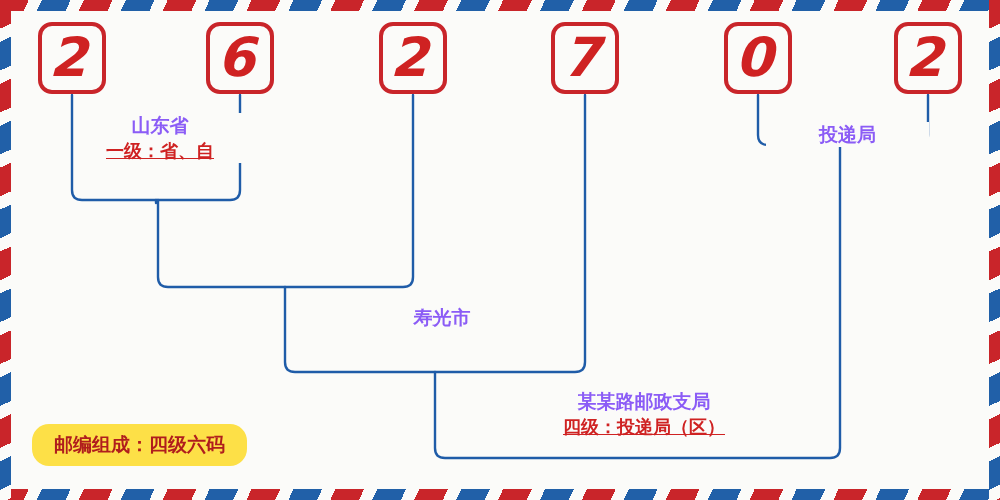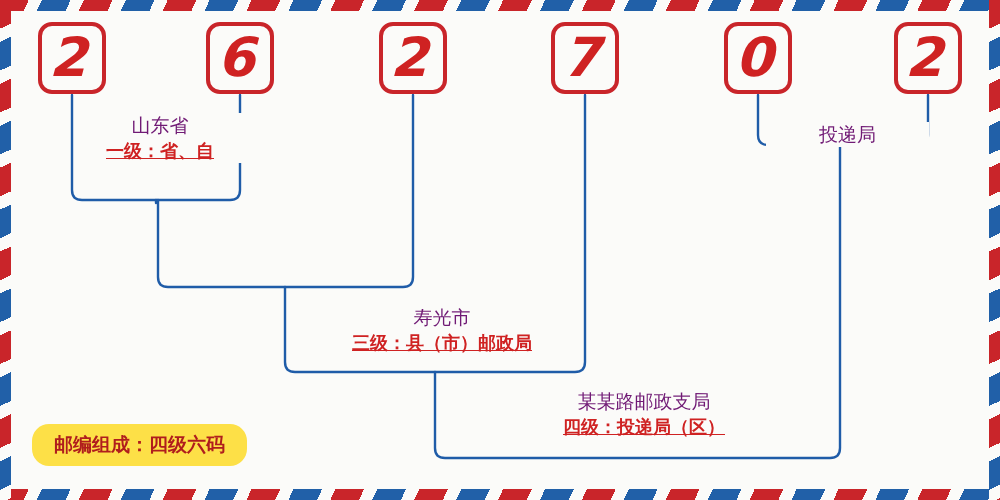--- a/index.html
+++ b/index.html
@@ -88,22 +88,22 @@
   
   .level-label {
     position: absolute;
     z-index: 4;
     text-align: center;
     background: #fbfbf9;
     padding: 0 4px;
     white-space: nowrap;
   }
   .label-name {
-    color: #701a75;
-    font-weight: 400;
+    color: #8b5cf6;
+    font-weight: 700;
     font-size: 19px;
     line-height: 25px;
     font-family: "DejaVu Serif", "Liberation Serif", serif;
   }
   .label-desc {
     color: #cf2222;
     font-weight: 700;
     font-size: 18px;
     line-height: 25px;
     font-family: "DejaVu Sans", "Liberation Sans", sans-serif;
@@ -173,21 +173,20 @@
   </div>
 
   <div class="level-label" style="left:76px; top:113px; width:160px;">
     <div class="label-name">山东省</div>
     <div class="label-desc">一级：省、自</div>
   </div>
 
 
   <div class="level-label" style="left:303px; top:305px; width:270px;">
     <div class="label-name">寿光市</div>
-    <div class="label-desc">三级：县（市）邮政局</div>
   </div>
 
   <div class="level-label" style="left:495px; top:389px; width:290px;">
     <div class="label-name">某某路邮政支局</div>
     <div class="label-desc">四级：投递局（区）</div>
   </div>
 
   <div class="level-label" style="left:766px; top:105px; width:155px;margin-top:17px;">
     <div class="label-name">投递局</div>
   </div>

